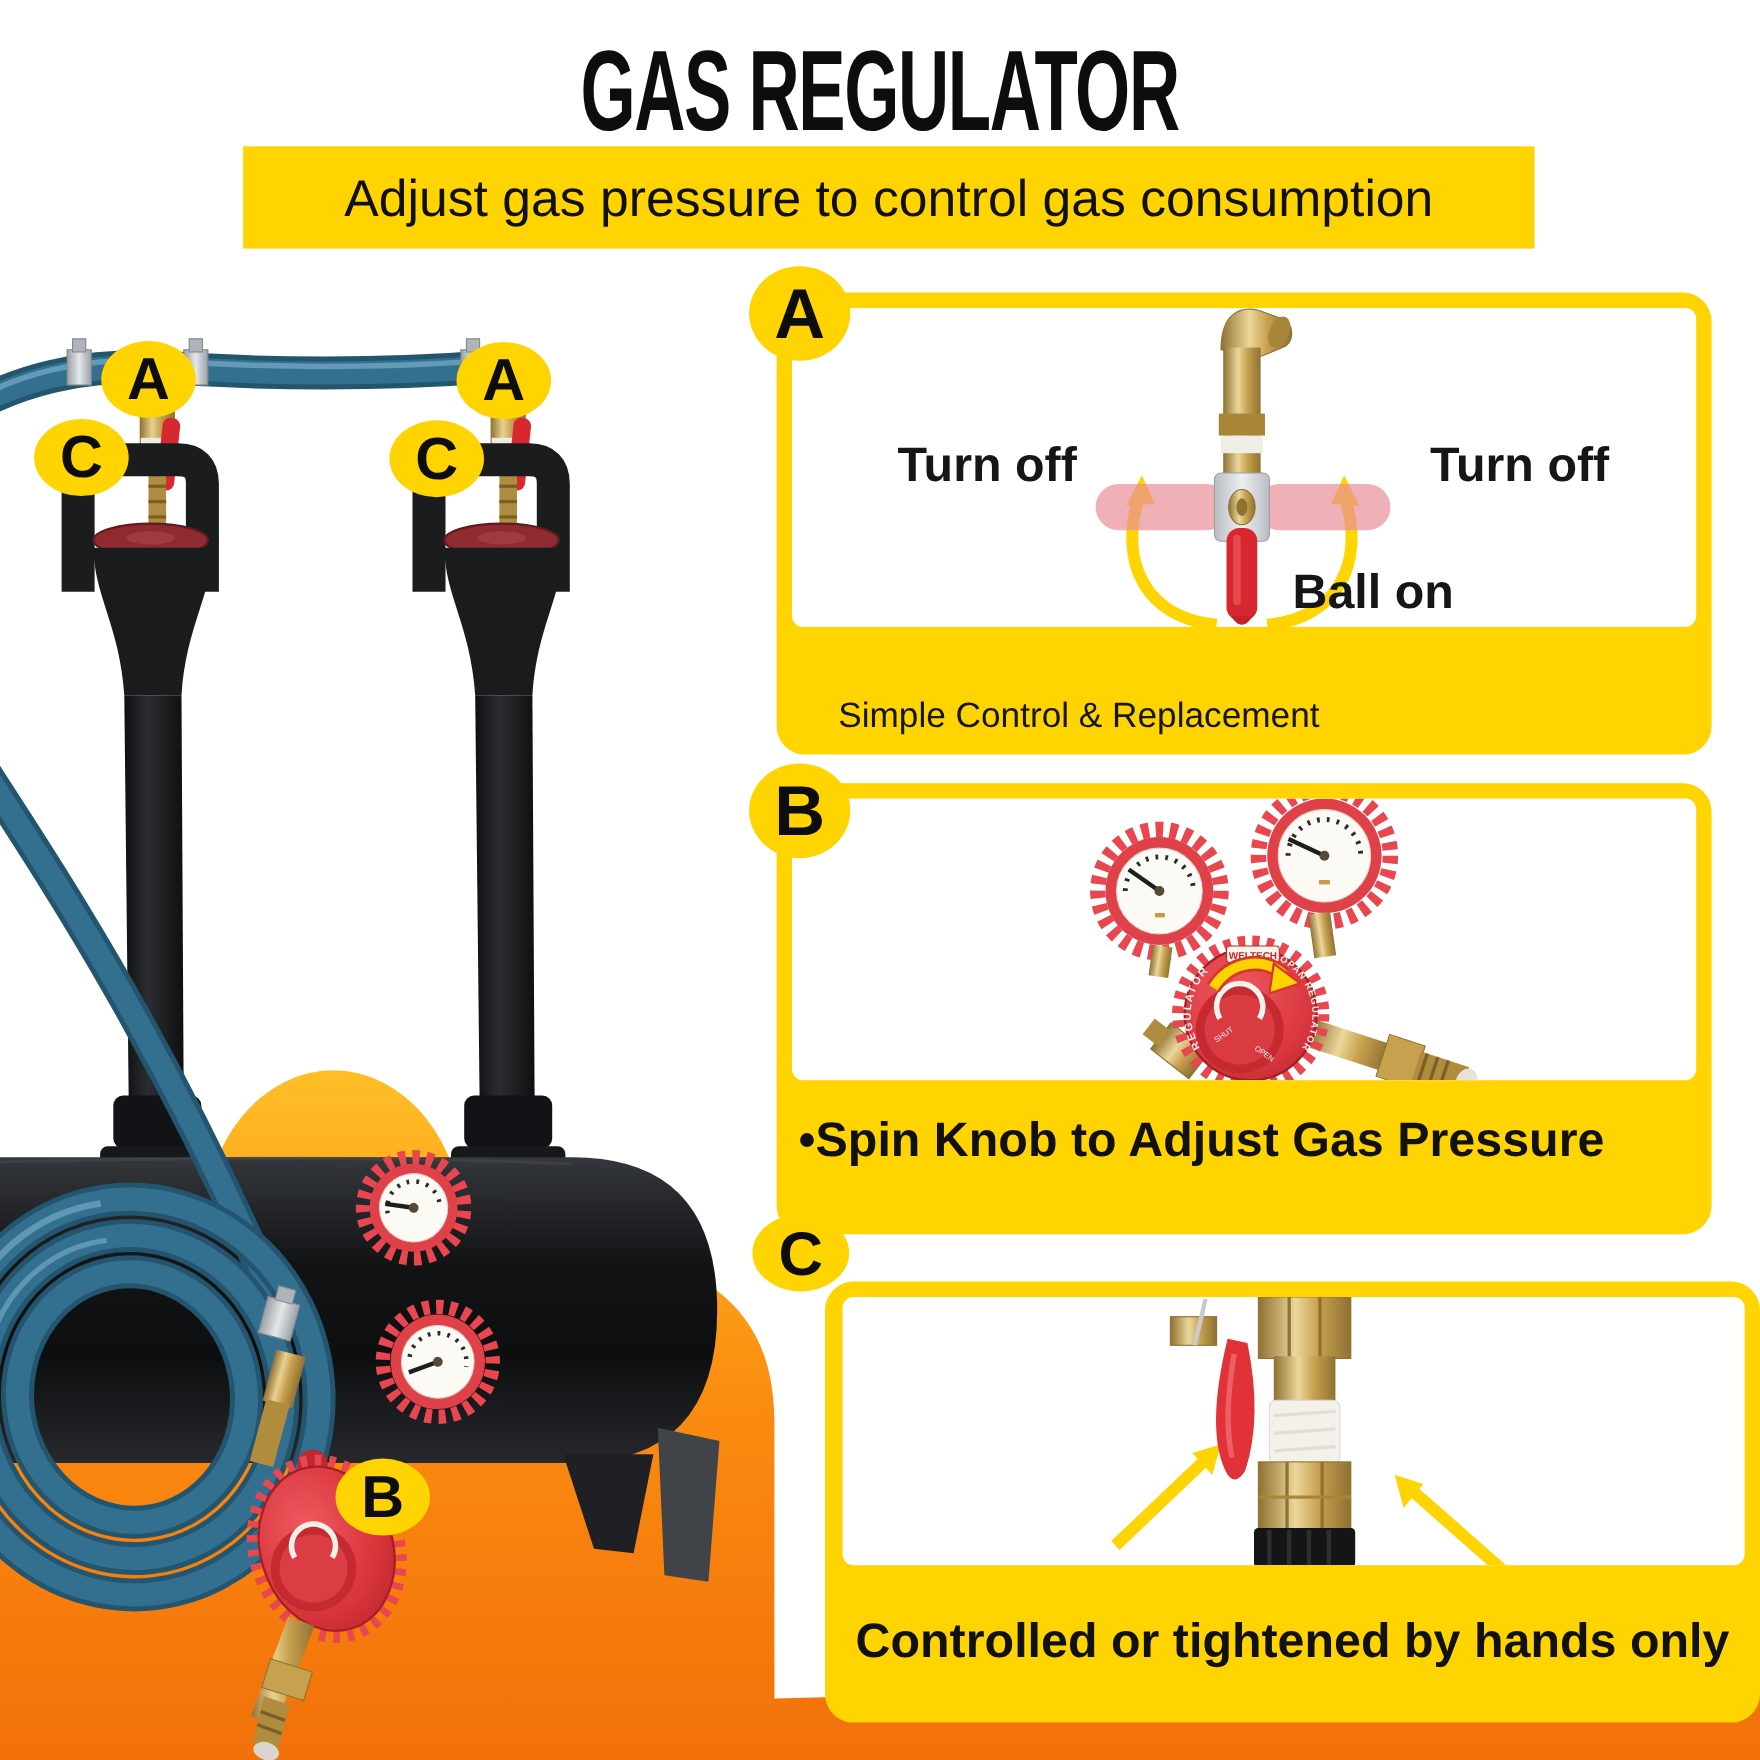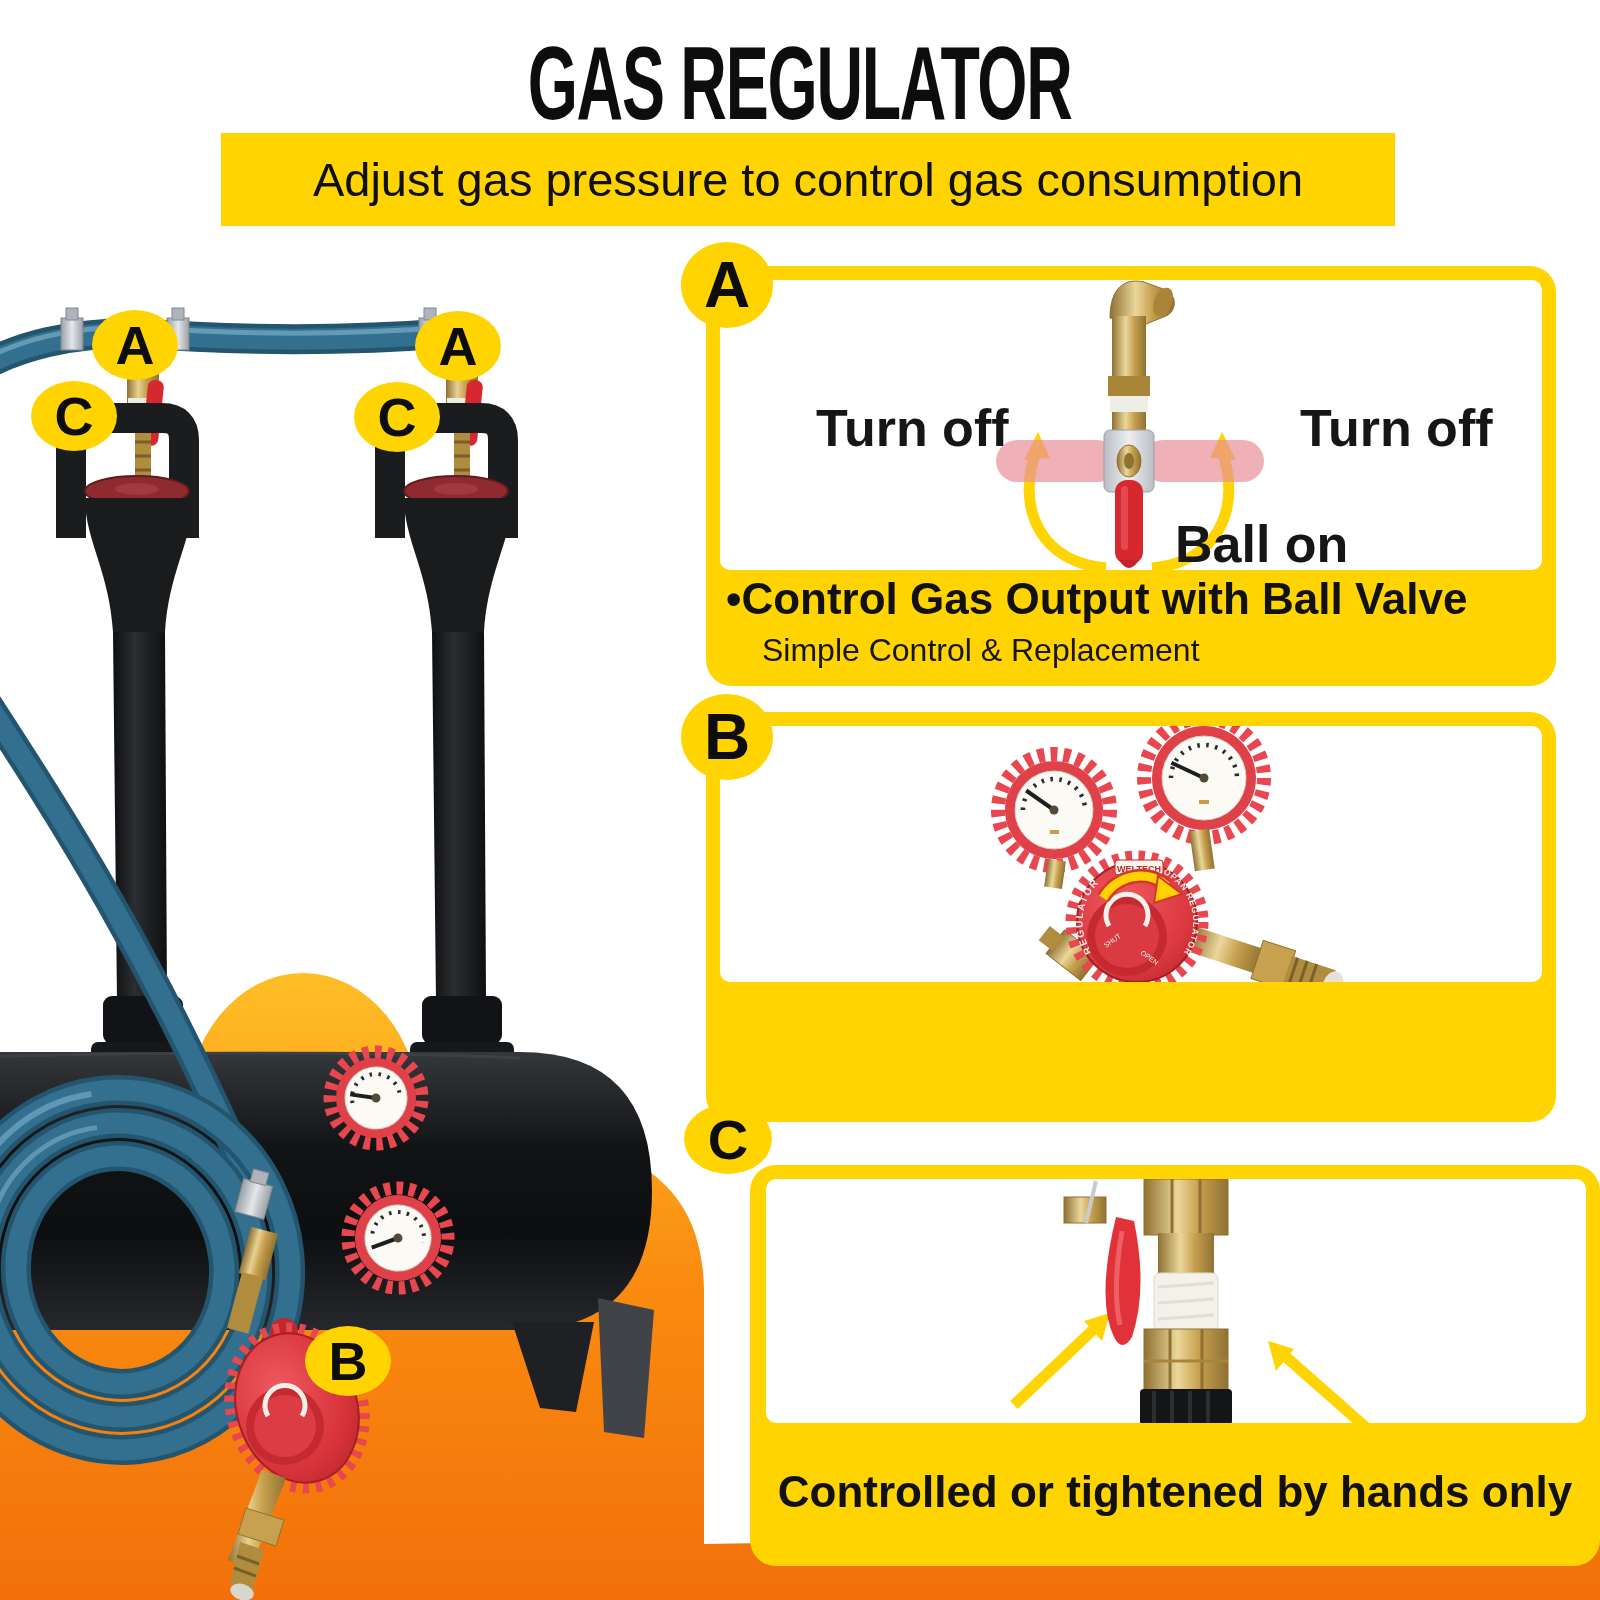--- a/index.html
+++ b/index.html
@@ -11,21 +11,21 @@
          line-height:1.1;color:#0d0d0d;z-index:4;}
   .title span{display:inline-block;transform:scaleX(.62);letter-spacing:-2px;white-space:nowrap;}
   .subtitle-bar{left:221px;top:133px;width:1174px;height:93px;background:#FFD400;z-index:4;
         display:flex;align-items:center;justify-content:center;}
   .subtitle-bar span{font-weight:normal;font-size:47px;color:#101010;white-space:nowrap;}
   
   .panel{background:#FFD400;border-radius:26px;z-index:3;}
   .panel .shot{position:absolute;background:#ffffff;border-radius:10px;overflow:hidden;}
   .cap1{position:absolute;font-weight:bold;font-size:44px;color:#111;white-space:nowrap;}
   .cap2{position:absolute;font-weight:normal;font-size:32px;color:#161616;white-space:nowrap;}
-  .valve-label{position:absolute;font-weight:bold;font-size:52px;color:#161616;white-space:nowrap;}
+  .valve-label{position:absolute;font-weight:bold;font-size:44px;color:#161616;white-space:nowrap;}
   
   .badge{position:absolute;background:#FFD400;border-radius:50%;display:flex;align-items:center;
          justify-content:center;font-weight:bold;color:#0d0d0d;z-index:6;}
   .badge.p{width:86px;height:70px;font-size:54px;}
   .badge.big{width:92px;height:86px;font-size:64px;}
   .badge.c{width:88px;height:70px;font-size:56px;}
   svg{display:block;}
   .z1{z-index:1;} .z2{z-index:2;}
 </style>
 </head>
@@ -258,21 +258,20 @@
         <g>
           <rect x="395" y="200" width="28" height="84" rx="12" fill="#D7282F"></rect>
           <path d="M 399,280 Q 409,296 419,280 Z" fill="#C1242B"></path>
           <rect x="401" y="206" width="7" height="64" rx="3.5" fill="#E85057" opacity=".8"></rect>
         </g>
       </svg>
       <div class="valve-label" style="left:96px;top:118px;">Turn off</div>
       <div class="valve-label" style="left:580px;top:118px;">Turn off</div>
       <div class="valve-label" style="left:455px;top:234px;">Ball on</div>
     </div>
-    <div class="cap1" style="left:20px;top:308px;">•Control Gas Output with Ball Valve</div>
     <div class="cap2" style="left:56px;top:366px;">Simple Control &amp; Replacement</div>
   </div>
   <div class="badge big" style="left:681px;top:242px;">
       <span>A</span>
     </div>
 
   <div class="abs panel" style="left:706px;top:712px;width:850px;height:410px;">
     <div class="shot" style="left:14px;top:14px;width:822px;height:256px;">
       <svg width="822" height="256" viewBox="0 0 822 256">
         <defs>
@@ -336,20 +335,21 @@
           <text x="420" y="228" font-size="7" fill="#F6EDE4" transform="rotate(35 420 228)">OPEN</text>
         </g>
 
         <g>
           <path d="M 383,172 C 398,148 428,143 447,160" stroke="#D4372E" stroke-width="14" fill="none"></path>
           <path d="M 383,172 C 398,148 428,143 447,160" stroke="#FFD200" stroke-width="9" fill="none"></path>
           <polygon points="438,150 462,168 434,177" fill="#FFD200" stroke="#D4372E" stroke-width="2"></polygon>
         </g>
       </svg>
     </div>
+    <div class="cap1" style="left:20px;top:300px;">•Spin Knob to Adjust Gas Pressure</div>
   </div>
   <div class="badge big" style="left:681px;top:694px;">
       <span>B</span>
     </div>
 
   <div class="abs panel" style="left:706px;top:1165px;width:850px;height:401px;margin-left:44px;">
     <div class="shot" style="left:16px;top:14px;width:820px;height:244px;">
       <svg width="820" height="244" viewBox="0 0 820 244">
 
         <g>

